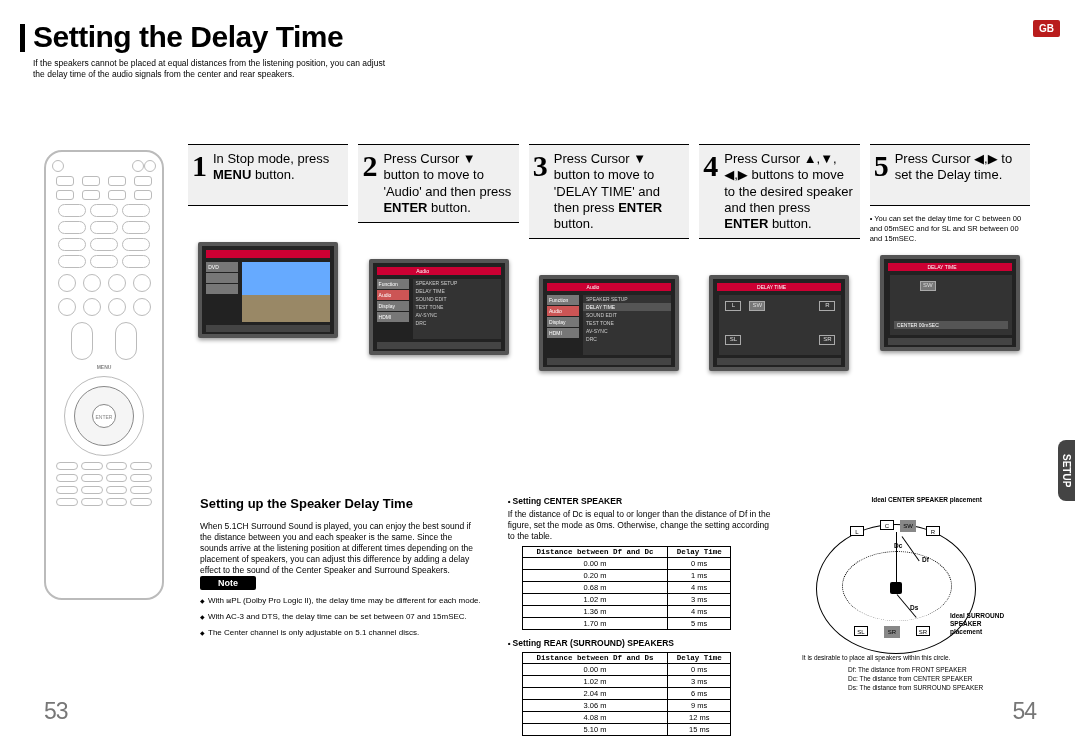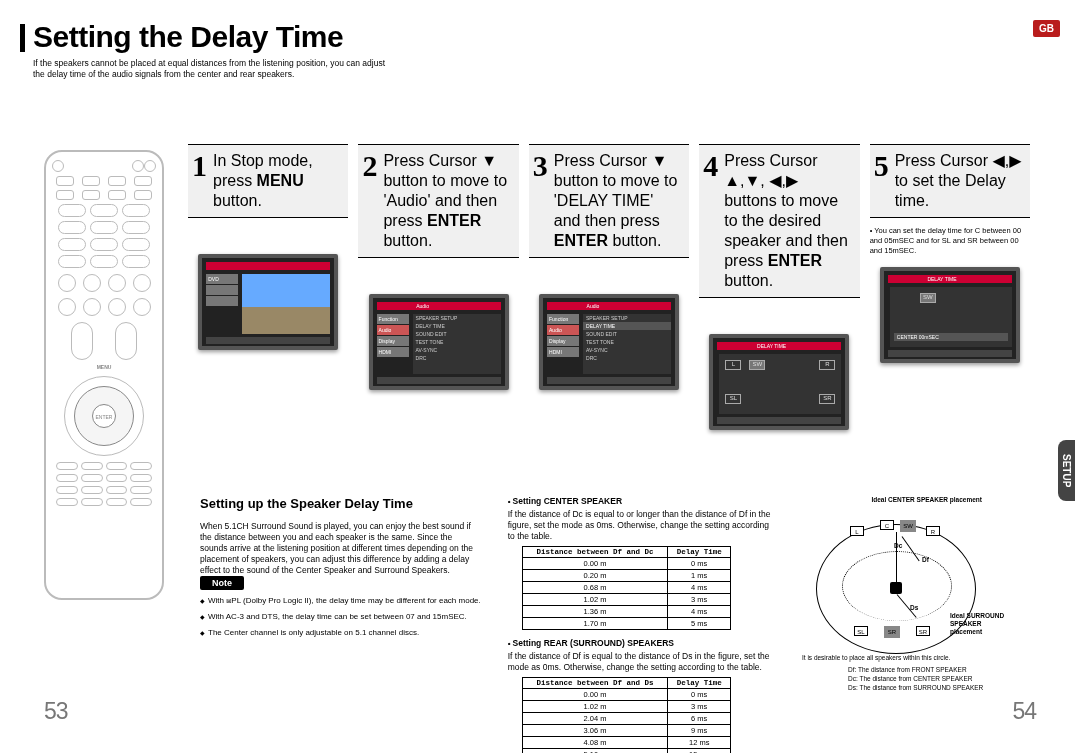--- a/index.html
+++ b/index.html
@@ -27,40 +27,40 @@
   .remote .navpad .dpad { position:absolute; top:10px; left:10px; right:10px; bottom:10px; border:1.5px solid #888; border-radius:50%; background:#f5f5f5;}
   .remote .navpad .enter { position:absolute; top:28px; left:28px; width:24px; height:24px; border:1.5px solid #888; border-radius:50%; background:#fff; font-size:5px; text-align:center; line-height:24px; color:#888;}
   .remote .menu-lbl { font-size:5px; color:#888; text-align:center; margin-bottom:2px; font-weight:bold;}
   .remote .btns4 { display:grid; grid-template-columns:repeat(4,1fr); gap:3px; margin:4px;}
   .remote .btns4 .sbtn { height:8px; border:1px solid #bbb; border-radius:4px;}
 
   .steps { position:absolute; top:124px; left:168px; right:30px; display:flex; gap:10px; }
   .step { flex:1; }
   .step-head { background:#f0f0f0; border-top:1.5px solid #000; border-bottom:1.5px solid #000; padding:6px 6px 6px 4px; display:flex; min-height:62px;}
   .step-num { font-size:30px; font-weight:bold; line-height:1; margin-right:6px; font-family:"Times New Roman",serif;}
-  .step-text { font-size:16px; line-height:1.25; }
+  .step-text { font-size:13px; line-height:1.25; }
   .note-small { font-size:7.5px; line-height:1.3; margin-top:8px;}
 
   .screen { margin-top:36px; width:140px; height:96px; background:#222; border:4px solid #555; border-radius:2px; position:relative; margin-left:auto; margin-right:auto; box-shadow:0 2px 4px rgba(0,0,0,.4);}
   .screen .bar { position:absolute; top:4px; left:4px; right:4px; height:8px; background:#c03; font-size:5px; color:#fff; padding-left:30%; line-height:8px;}
   .screen .side { position:absolute; top:16px; left:4px; width:32px; bottom:12px; display:flex; flex-direction:column; gap:1px;}
   .screen .side div { height:10px; background:#777; font-size:5px; color:#fff; line-height:10px; padding-left:2px;}
   .screen .side div.sel { background:#c55;}
   .screen .body { position:absolute; top:16px; left:40px; right:4px; bottom:12px; background:#333;}
   .screen .body .line { font-size:5px; color:#ccc; padding:1px 0 1px 3px;}
   .screen .body .line.hl { color:#fff; background:#555;}
   .screen.photo .body { background:linear-gradient(#6af 55%, #986 55%);}
   .screen .foot { position:absolute; bottom:2px; left:4px; right:4px; height:7px; background:#444;}
   .screen .box { position:absolute; border:1px solid #aaa; font-size:6px; color:#ddd; text-align:center;}
 
   .lower { position:absolute; top:476px; left:180px; right:30px; display:flex; gap:26px;}
   .col { flex:1;}
   .h2 { font-size:13px; font-weight:bold; margin-bottom:10px;}
   .para { font-size:8.5px; line-height:1.3; }
-  .note-badge { display:inline-block; background:#000; color:#fff; font-size:9px; font-weight:bold; padding:2px 12px; border-radius:2px; margin-bottom:6px;}
+  .note-badge { display:inline-block; background:#000; color:#fff; font-size:9px; font-weight:bold; padding:2px 18px; border-radius:2px; margin-bottom:6px;}
   .bul { font-size:8px; line-height:1.35; margin-bottom:5px; padding-left:8px; position:relative;}
   .bul::before{content:"◆"; position:absolute; left:0; font-size:6px; top:1px;}
   .sub-h { font-size:8.5px; font-weight:bold; margin-bottom:3px;}
   .sub-h .dot{font-size:8px; margin-right:2px;}
   table.dt { border-collapse:collapse; width:78%; margin:4px 0 8px 14px; font-size:7.5px;}
   table.dt th, table.dt td { border:1px solid #000; padding:1px 4px; text-align:center;}
   table.dt th { font-weight:bold; background:#fff;font-family:Liberation Mono, monospace;}
 
   .diagram { position:relative; width:210px; height:190px; font-size:7px; line-height:1.2;}
   .diagram .circ { position:absolute; top:28px; left:14px; width:160px; height:130px; border:1px solid #000; border-radius:50%;}
@@ -308,21 +308,20 @@
               <td>1.36 m</td>
               <td>4 ms</td>
             </tr>
             <tr>
               <td>1.70 m</td>
               <td>5 ms</td>
             </tr>
           </tbody>
       </table>
       <div class="sub-h"><span class="dot">•</span><span>Setting REAR (SURROUND) SPEAKERS</span></div>
-      <div class="para" style="margin-bottom:4px;">If the distance of Df is equal to the distance of Ds in the figure, set the mode as 0ms. Otherwise, change the setting according to the table.</div>
       <table class="dt">
         <tbody>
             <tr>
               <th>Distance between Df and Ds</th>
               <th>Delay Time</th>
             </tr>
         </tbody>
           <tbody>
             <tr>
               <td>0.00 m</td>

